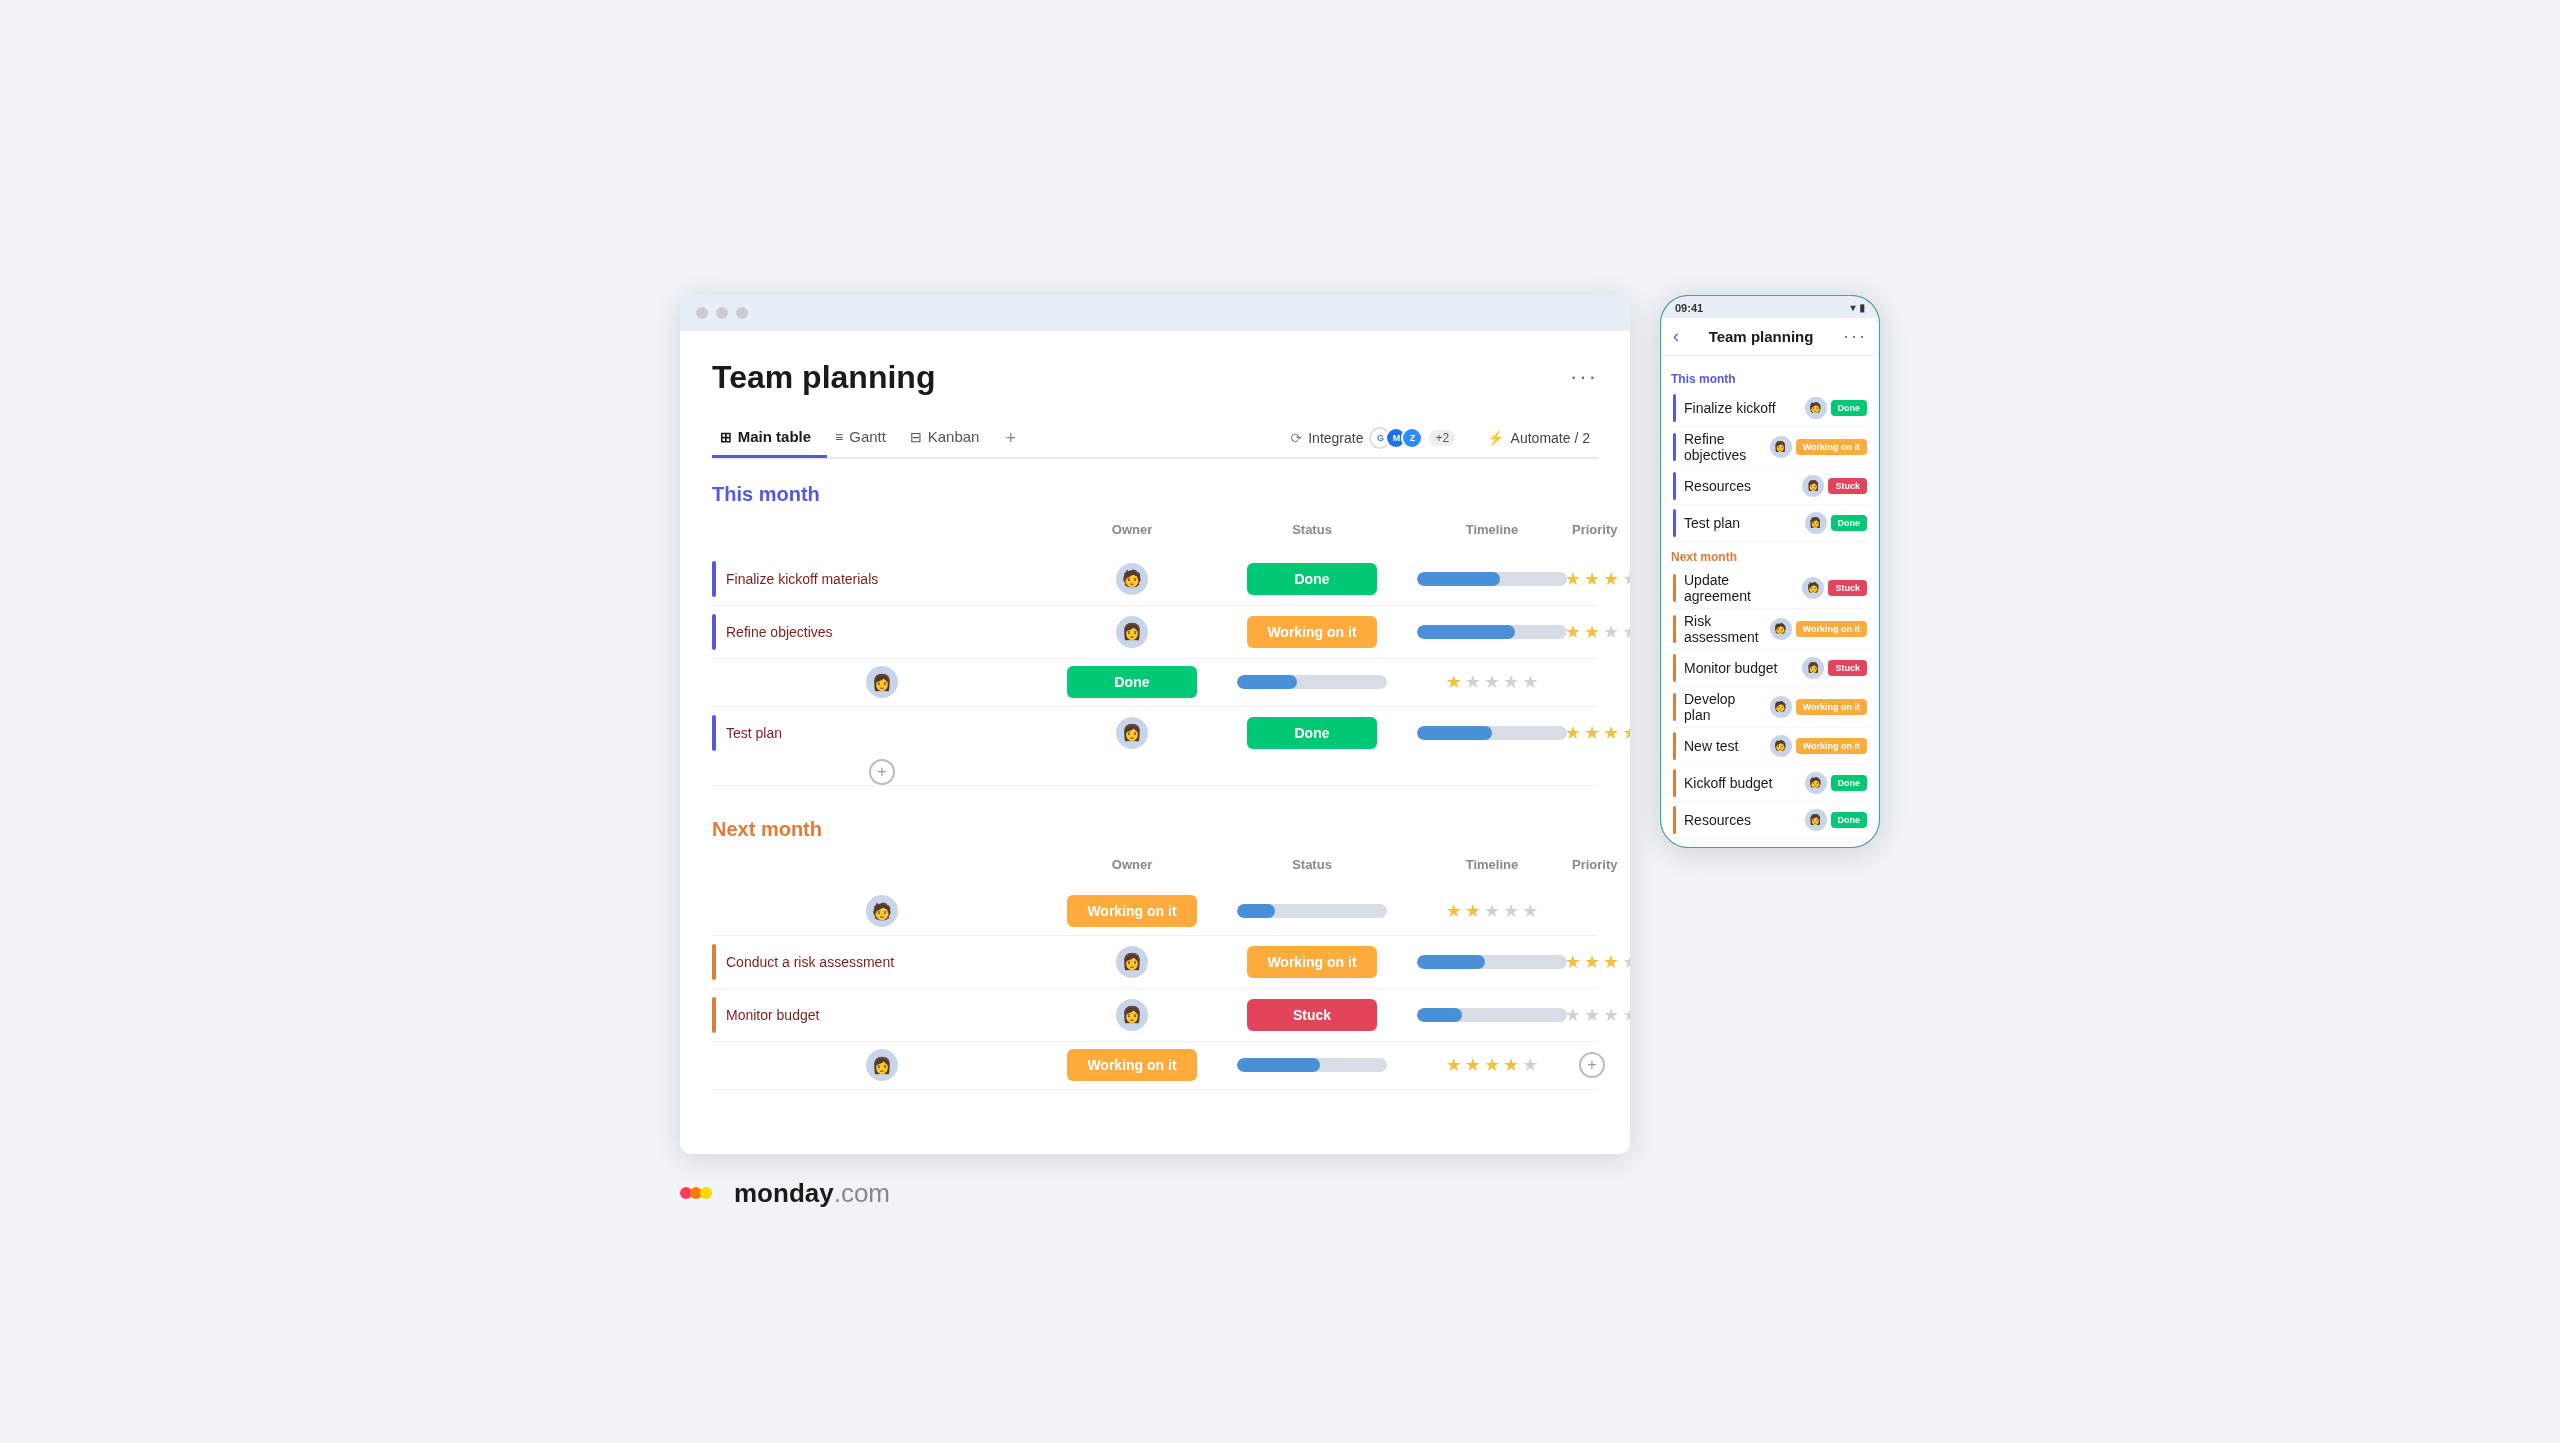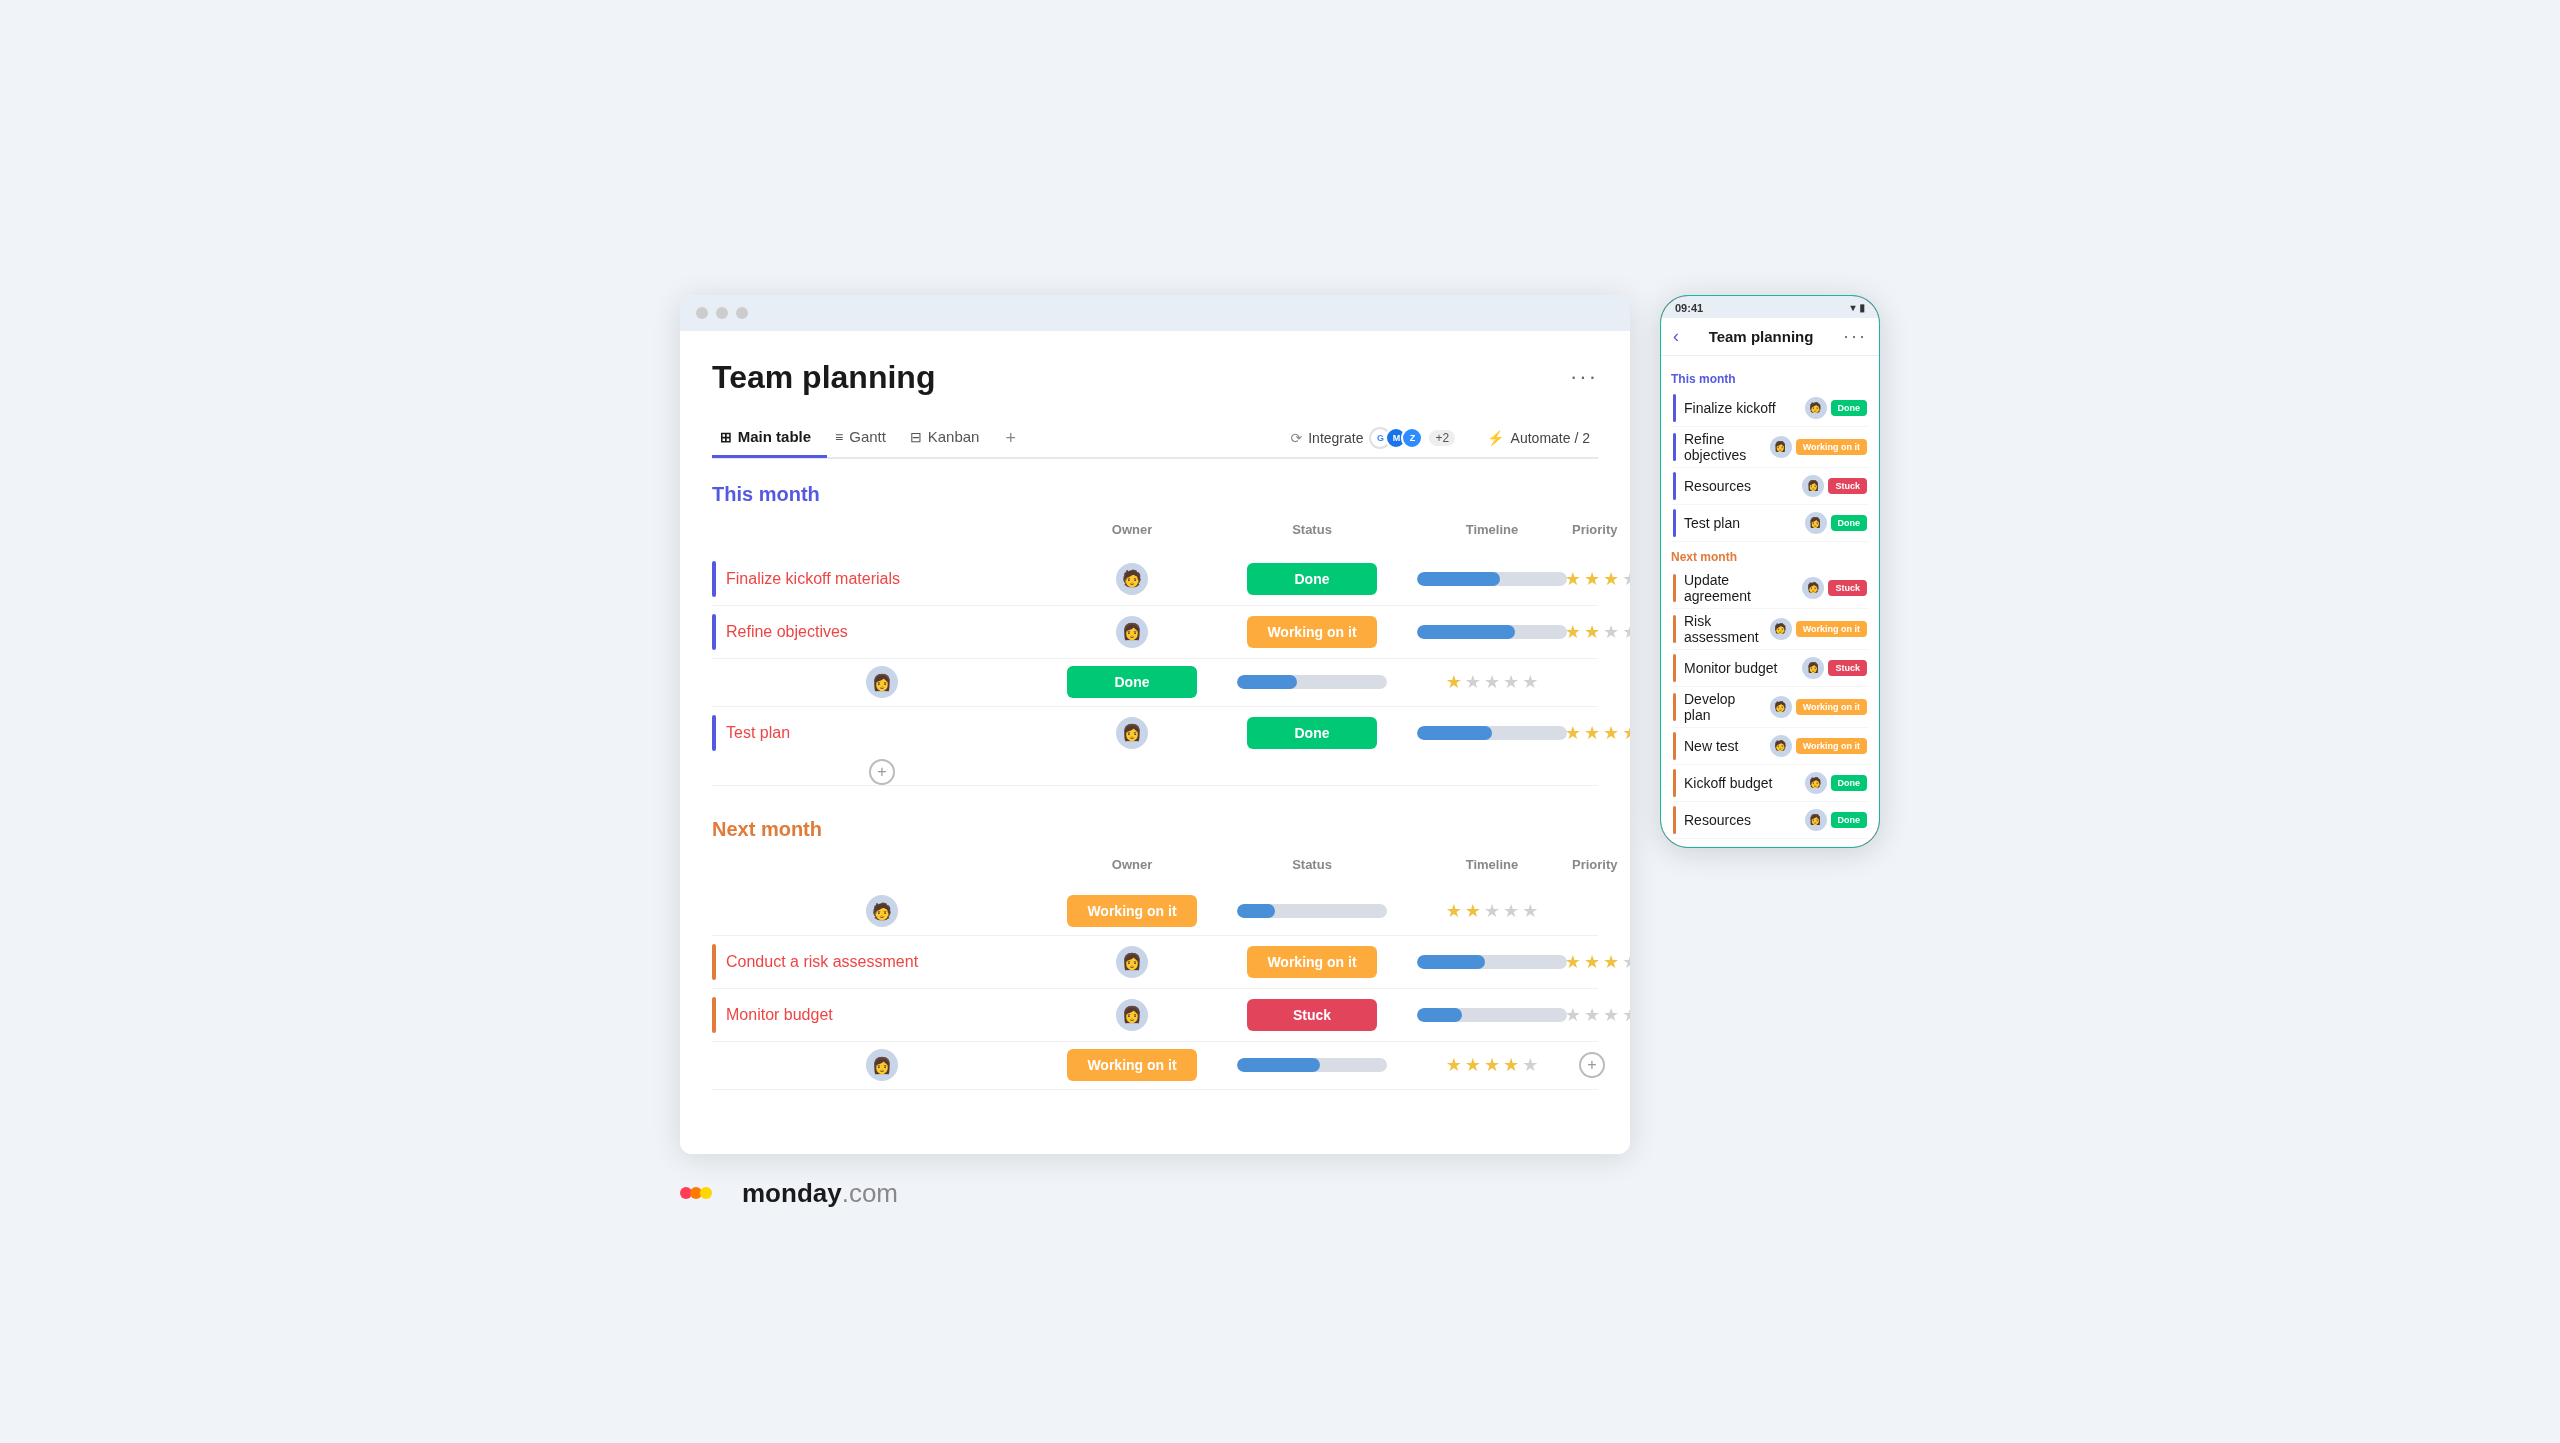--- a/index.html
+++ b/index.html
@@ -179,22 +179,22 @@
     .task-bar {
       width: 4px;
       height: 36px;
       border-radius: 2px;
       background: #5559df;
       margin-right: 10px;
       flex-shrink: 0;
     }
     .task-bar.orange { background: #e07b39; }
     .task-name {
-      font-size: 16px;
-      color: #ef4444;
+      font-size: 14px;
+      color: #7f1d1d;
     }
     .avatar {
       width: 32px; height: 32px;
       border-radius: 50%;
       background: #c8d4e8;
       display: flex;
       align-items: center;
       justify-content: center;
       margin: 0 auto;
       overflow: hidden;
@@ -335,21 +335,21 @@
       align-items: center;
       gap: 0;
     }
     .logo-dot1 { width: 12px; height: 12px; border-radius: 50%; background: #ff3d57; margin-right: -2px; }
     .logo-dot2 { width: 12px; height: 12px; border-radius: 50%; background: #ff7a00; margin-right: -2px; }
     .logo-dot3 { width: 12px; height: 12px; border-radius: 50%; background: #ffd700; }
     .logo-text {
       font-size: 26px;
       font-weight: 800;
       color: #1a1a1a;
-      margin-left: 24px;
+      margin-left: 16px;
     }
     .logo-com {
       font-size: 26px;
       font-weight: 400;
       color: #888;
     }
 
     .full-page {
       width: 100%;
       min-height: 100vh;

